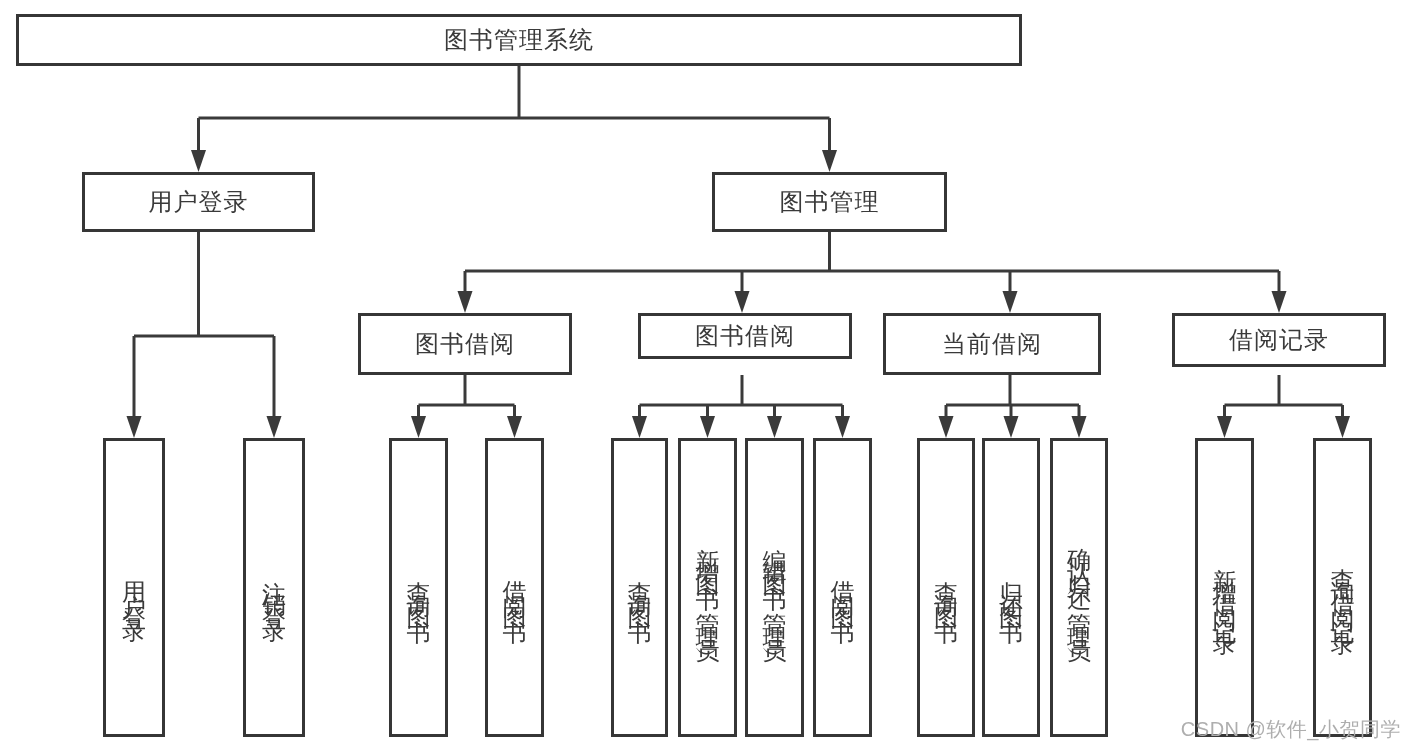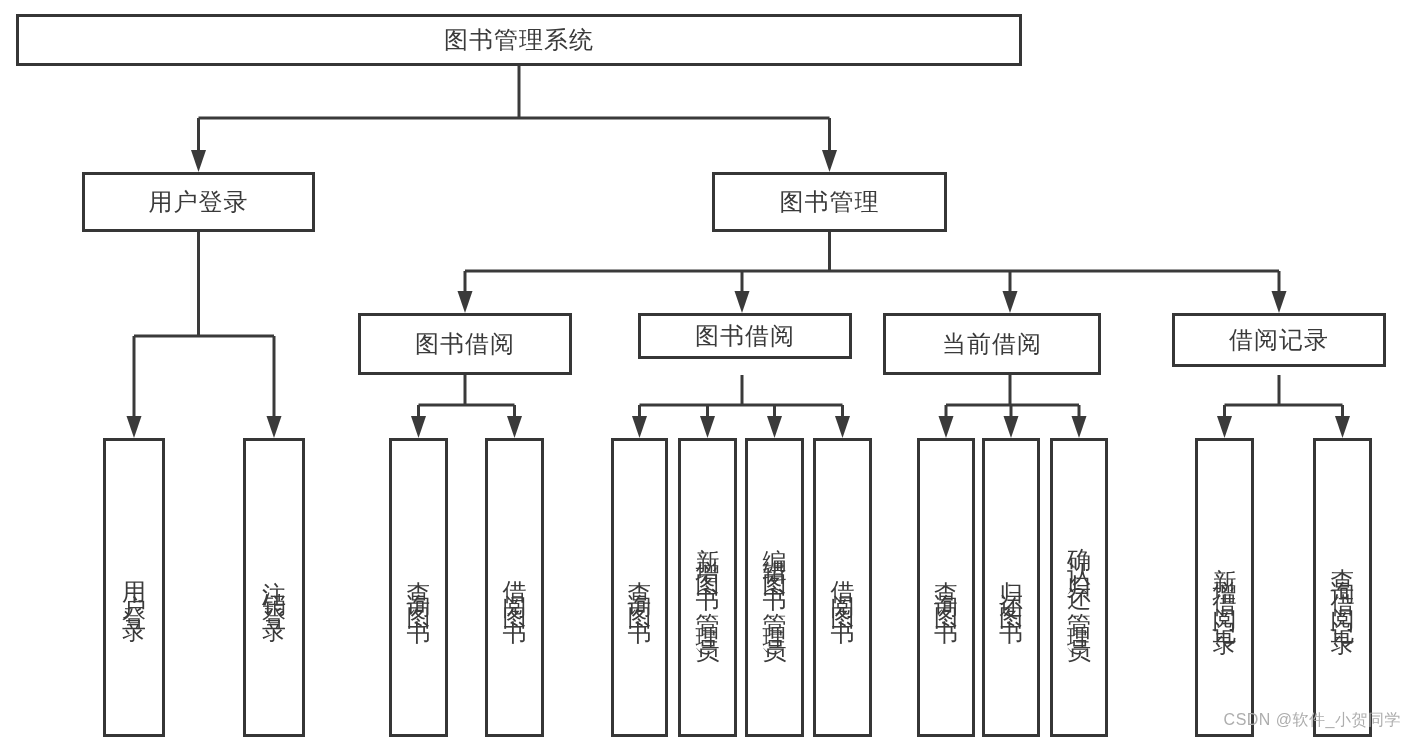--- a/index.html
+++ b/index.html
@@ -14,22 +14,22 @@
     background:#ffffff; border:3px solid #363636;
     color:#3a3a3a; font-size:24px; letter-spacing:1px;
     display:flex; align-items:center; justify-content:center;
     text-align:center; line-height:1.2;
   }
   .v {
     writing-mode:vertical-rl; text-orientation:mixed;
     letter-spacing:13px; line-height:1;
   }
   .watermark {
-    position:absolute; right:4px; bottom:16px; z-index:6;
-    font-size:16px; color:#aeaeae; letter-spacing:0.5px;
+    position:absolute; right:4px; bottom:4px; z-index:6;
+    font-size:20px; color:#aeaeae; letter-spacing:0.5px;
     font-family:"Liberation Sans","DejaVu Sans",sans-serif;
     pointer-events:none;
   }
 </style>
 </head>
 <body>
 
 <div class="stage">
 
   <svg class="connectors" width="1405" height="747" viewBox="0 0 1405 747">

